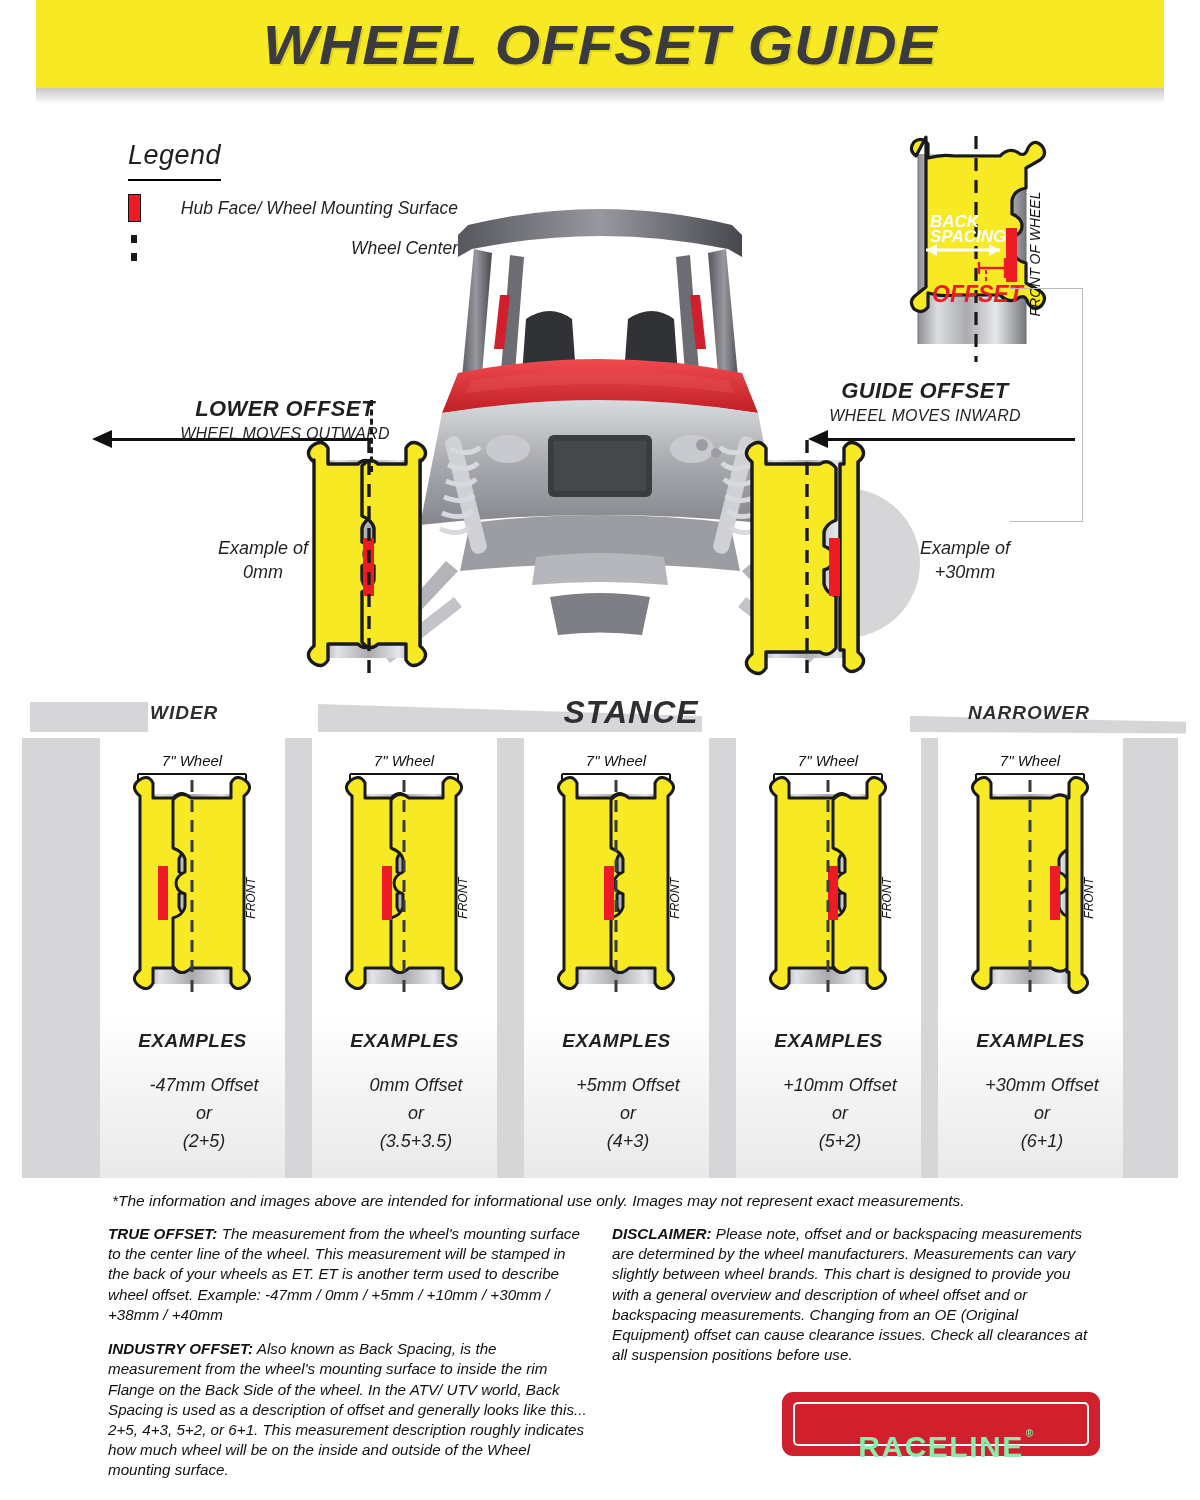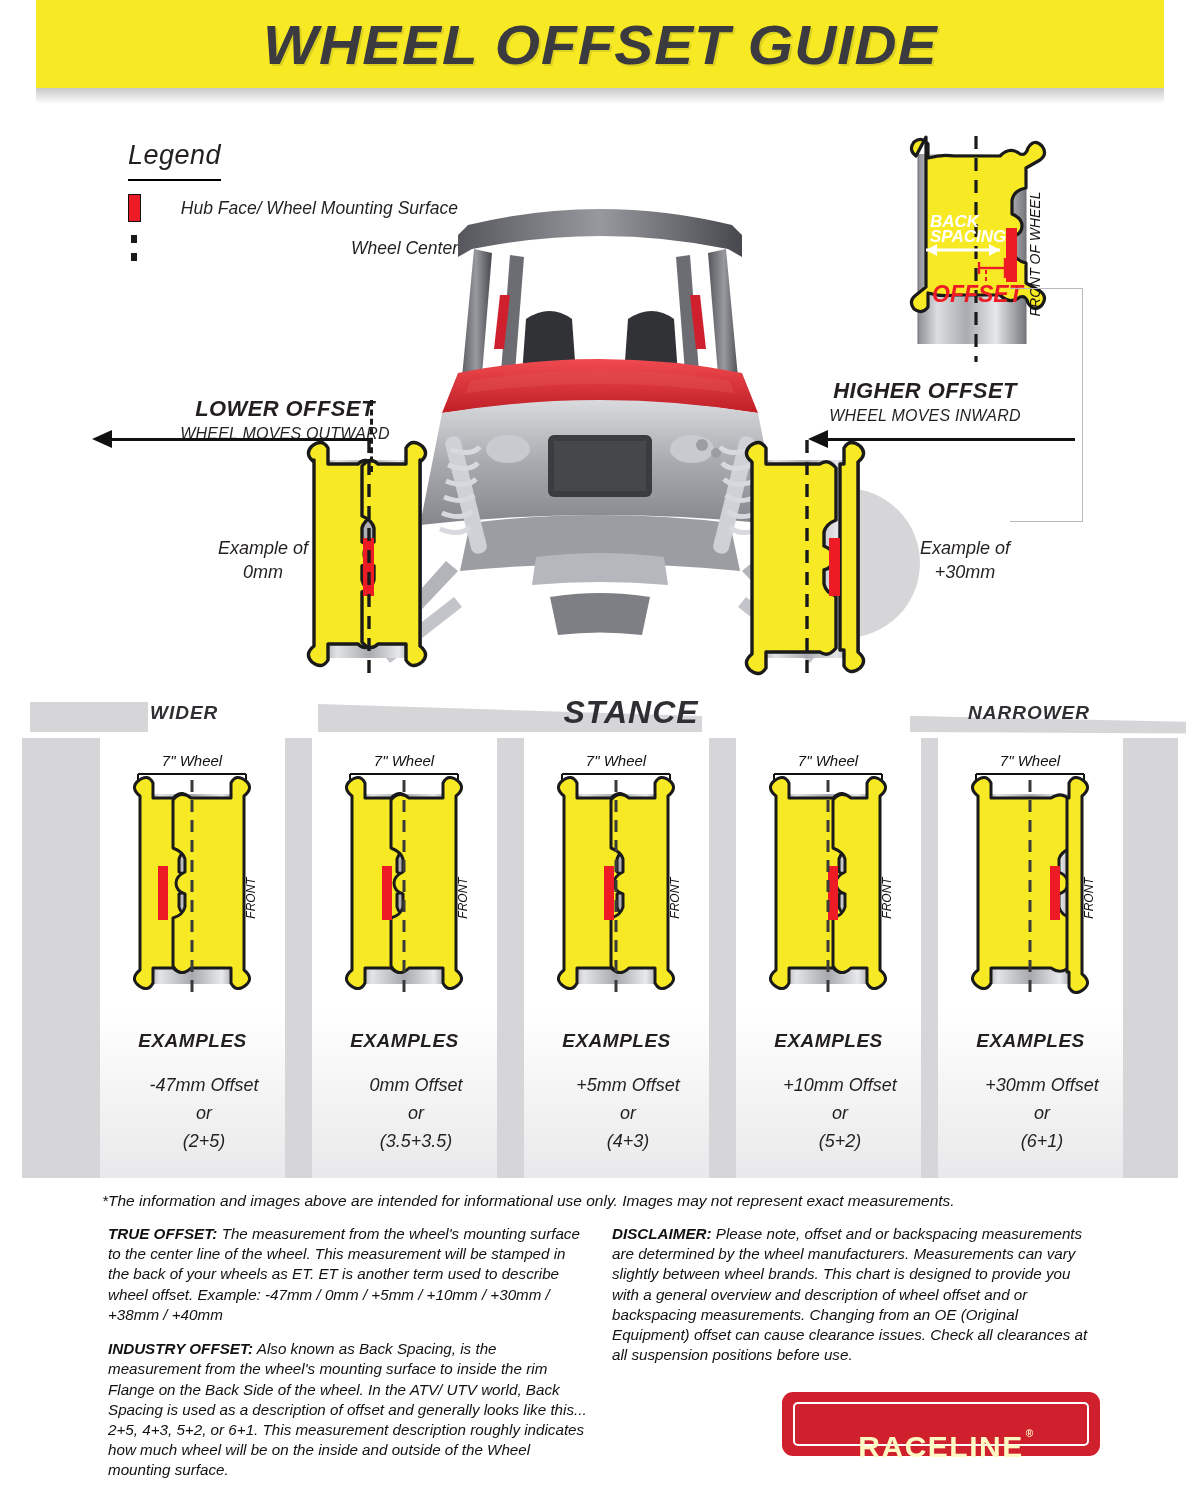--- a/index.html
+++ b/index.html
@@ -105,41 +105,41 @@
     position:absolute;left:0;top:292px;width:185px;text-align:center;
     font-size:19px;font-weight:bold;font-style:italic;letter-spacing:.5px;
   }
   .col-vals{
     position:absolute;left:0;top:334px;width:208px;text-align:center;
     font-size:18px;font-style:italic;line-height:1.55;
   }
 
   
   .footnote{
-    position:absolute;left:102px;top:1192px;width:1000px;
+    position:absolute;left:112px;top:1192px;width:1000px;
     font-size:15.5px;font-style:italic;color:#111;
   }
   .bodycol{position:absolute;font-size:15.2px;font-style:italic;line-height:1.33;color:#111;}
   .bodycol b{font-weight:bold;}
   .col-a{left:108px;top:1224px;width:480px;}
   .col-b{left:612px;top:1224px;width:480px;}
   .para{margin:0 0 14px 0;}
 
   
   .logo{
     position:absolute;left:782px;top:1392px;width:318px;height:64px;
     background:#d0202e;border-radius:11px;
     display:flex;align-items:center;justify-content:center;
   }
   .logo-inner{
     width:292px;height:40px;border:2.5px solid #ffffff;border-radius:5px;
     display:flex;align-items:center;justify-content:center;
   }
   .logo-text{
-    color:#fef9c3;font-size:30px;font-weight:bold;letter-spacing:1.5px;
+    color:#86efac;font-size:30px;font-weight:bold;letter-spacing:1.5px;
     position:relative;white-space:nowrap;margin-top:46px;
   }
   .logo-reg{position:absolute;right:-11px;top:-2px;font-size:10px;}
 </style>
 </head>
 <body>
 
 <div class="header-band">
   <div class="header-title">WHEEL OFFSET GUIDE</div>
 </div>
@@ -295,21 +295,21 @@
            q6 10 16 2 q8 -8 -2 -16 l0 -190 Z" fill="#f7e924" stroke="#1a1a1a" stroke-width="3.4" stroke-linejoin="round"></path>
   <rect x="101" y="98" width="11" height="58" fill="#ed1c24"></rect>
   <line x1="79" y1="0" x2="79" y2="240" stroke="#1a1a1a" stroke-width="3.4" stroke-dasharray="13,9"></line>
 </svg>
 
 <div class="dir dir-left">
   <div class="l1">LOWER OFFSET</div>
   <div class="l2">WHEEL MOVES OUTWARD</div>
 </div>
 <div class="dir dir-right">
-  <div class="l1">HIGHER OFFSET</div>
+  <div class="l1">GUIDE OFFSET</div>
   <div class="l2">WHEEL MOVES INWARD</div>
 </div>
 <div class="arrowline left"></div>
 <div class="arrowhead left"></div>
 <div class="arrowline right"></div>
 <div class="arrowhead right"></div>
 <div class="vtick l"></div>
 
 <div class="ex-note left">
   <div>Example of</div>

